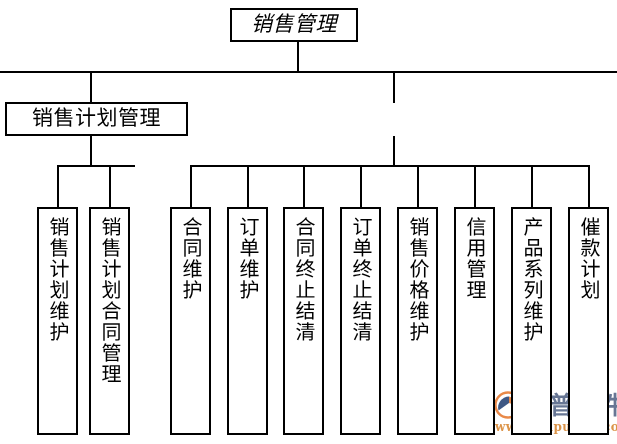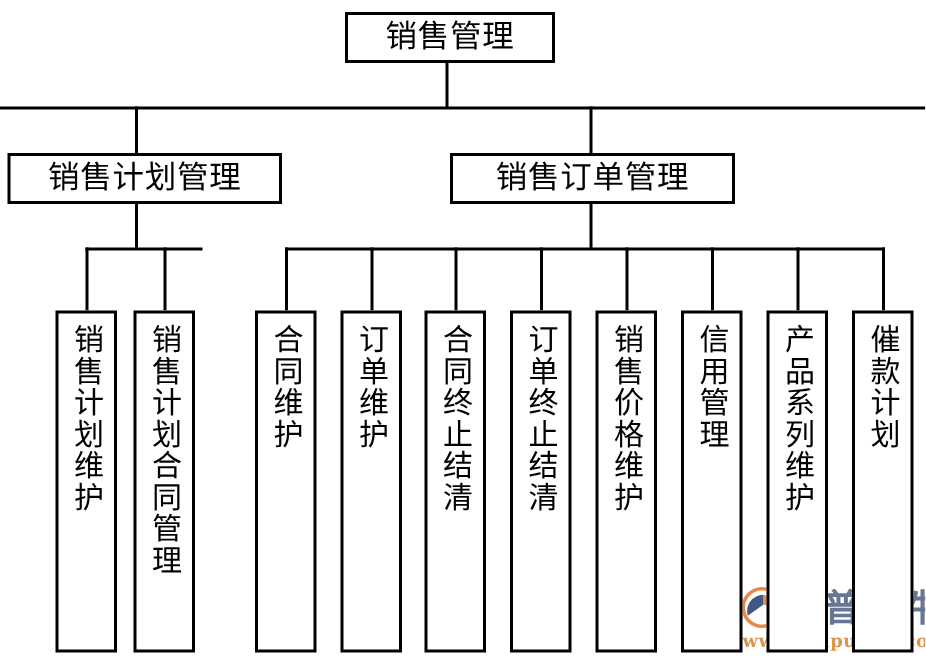--- a/index.html
+++ b/index.html
@@ -97,38 +97,35 @@
     letter-spacing: 0.4px;
     margin-top: 1px;
     margin-left: 1px;
   }
 </style>
 </head>
 <body>
 
 <div id="canvas">
 
-  <div class="box horiz" style="left:230px; top:8px; width:140px; height:34px;">
+  <div class="box horiz" style="left:230px; top:8px; width:128px; height:34px;font-style:italic;">
     <span class="box-label">销售管理</span>
   </div>
 
   <div class="line v" style="left:297px; top:42px; height:30px;"></div>
 
   <div class="line h" style="left:0px; top:71px; width:617px;"></div>
 
   <div class="line v" style="left:90px; top:71px; height:32px;"></div>
   <div class="line v" style="left:393px; top:71px; height:32px;"></div>
 
   <div class="box horiz" style="left:5px; top:102px; width:183px; height:34px;text-align:right;">
     <span class="box-label">销售计划管理</span>
   </div>
 
-  <div class="box horiz" style="left:300px; top:102px; width:190px; height:34px;">
-    <span class="box-label">销售订单管理</span>
-  </div>
 
   <div class="line v" style="left:90px; top:136px; height:30px;"></div>
   <div class="line h" style="left:57px; top:165px; width:78px;"></div>
   <div class="line v" style="left:57px; top:165px; height:42px;"></div>
   <div class="line v" style="left:109px; top:165px; height:42px;"></div>
 
   <div class="line v" style="left:393px; top:136px; height:30px;"></div>
   <div class="line h" style="left:190px; top:165px; width:400px;"></div>
   <div class="line v" style="left:190px; top:165px; height:42px;"></div>
   <div class="line v" style="left:247px; top:165px; height:42px;"></div>

